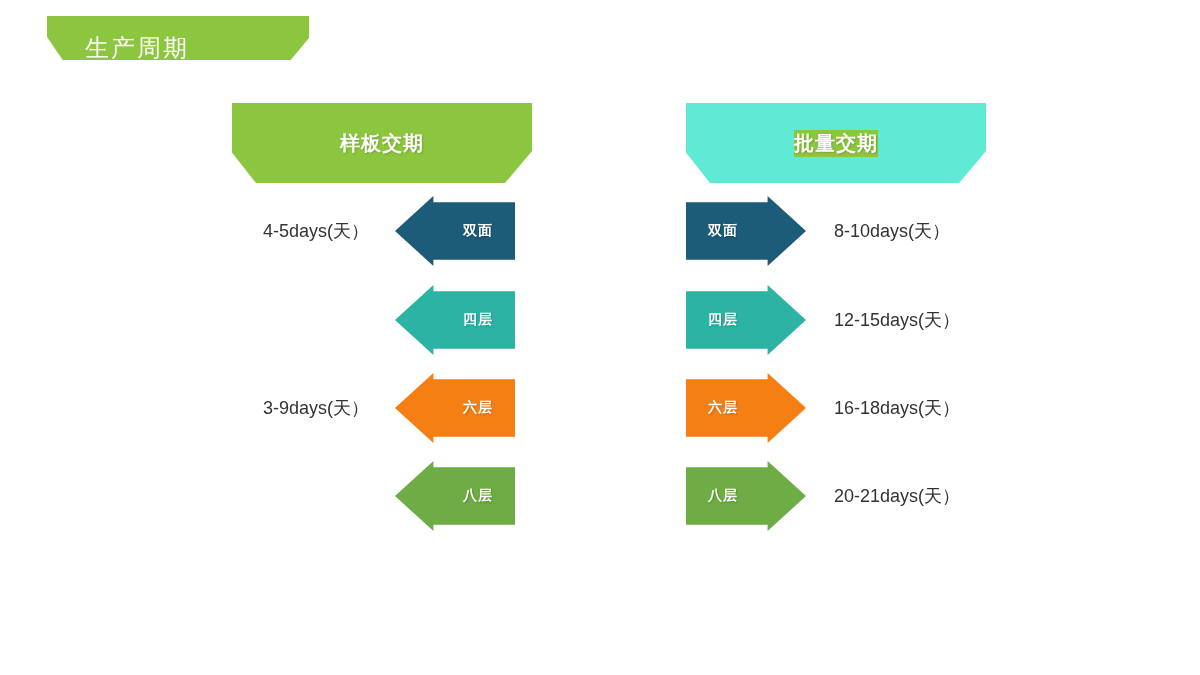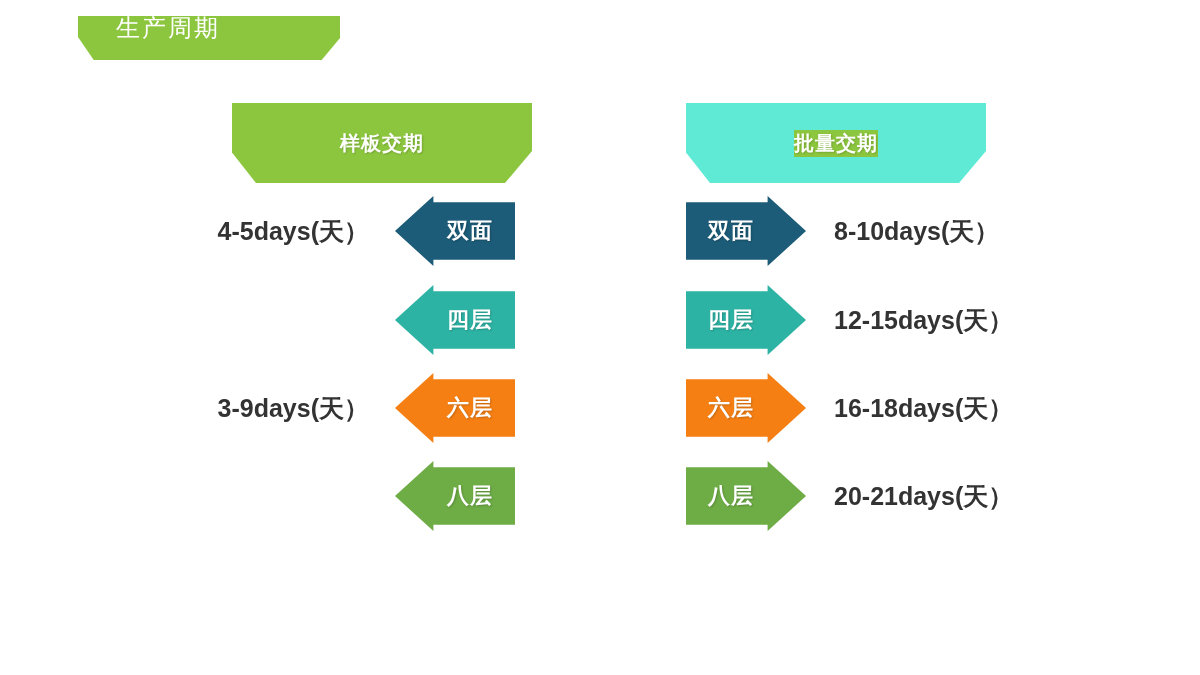--- a/index.html
+++ b/index.html
@@ -11,28 +11,28 @@
     height: 675px;
     background: #ffffff;
     font-family: "Liberation Sans", "DejaVu Sans", sans-serif;
     overflow: hidden;
     position: relative;
   }
 
   
   .title-banner {
     position: absolute;
-    left: 78px;
+    left: 47px;
     top: 16px;
     width: 262px;
     height: 44px;
     background: #8CC63E;
     clip-path: polygon(0 0, 100% 0, 100% 50%, 93% 100%, 6% 100%, 0 48%);
     display: flex;
-    align-items: flex-start;
+    align-items: flex-end;
   }
   .title-banner .title-text {
     color: #ffffff;
     font-size: 24px;
     letter-spacing: 2px;
     padding-left: 38px;
     line-height: 1;
     font-weight: 400;
   }
 
@@ -62,22 +62,22 @@
   .row {
     position: absolute;
     height: 70px;
     display: flex;
     align-items: center;
   }
   .row-left  { left: 150px;  width: 365px; justify-content: flex-end; }
   .row-right { left: 686px;  width: 400px; justify-content: flex-start; }
 
   .days-label {
-    font-size: 25px;
-    font-weight: bold;
+    font-size: 18px;
+    font-weight: normal;
     color: #333333;
     white-space: nowrap;
     text-align: right;
   }
   .row-left .days-label  { margin-right: 26px; }
   .row-right .days-label { margin-left: 28px; }
 
   
   .arrow {
     width: 120px;
@@ -91,21 +91,21 @@
   .arrow-left {
     clip-path: polygon(32% 9%, 100% 9%, 100% 91%, 32% 91%, 32% 100%, 0 50%, 32% 0);
     justify-content: flex-end;
   }
   .arrow-right {
     clip-path: polygon(0 9%, 68% 9%, 68% 0, 100% 50%, 68% 100%, 68% 91%, 0 91%);
     justify-content: flex-start;
   }
   .arrow .arrow-text {
     color: #ffffff;
-    font-size: 22px;
+    font-size: 14px;
     font-weight: bold;
     letter-spacing: 1px;
     text-shadow: 1px 1px 2px rgba(0,0,0,0.20);
   }
   .arrow-left  .arrow-text { padding-right: 22px; }
   .arrow-right .arrow-text { padding-left: 22px; }
 </style>
 </head>
 <body style="background: rgb(255, 255, 255);">
 

